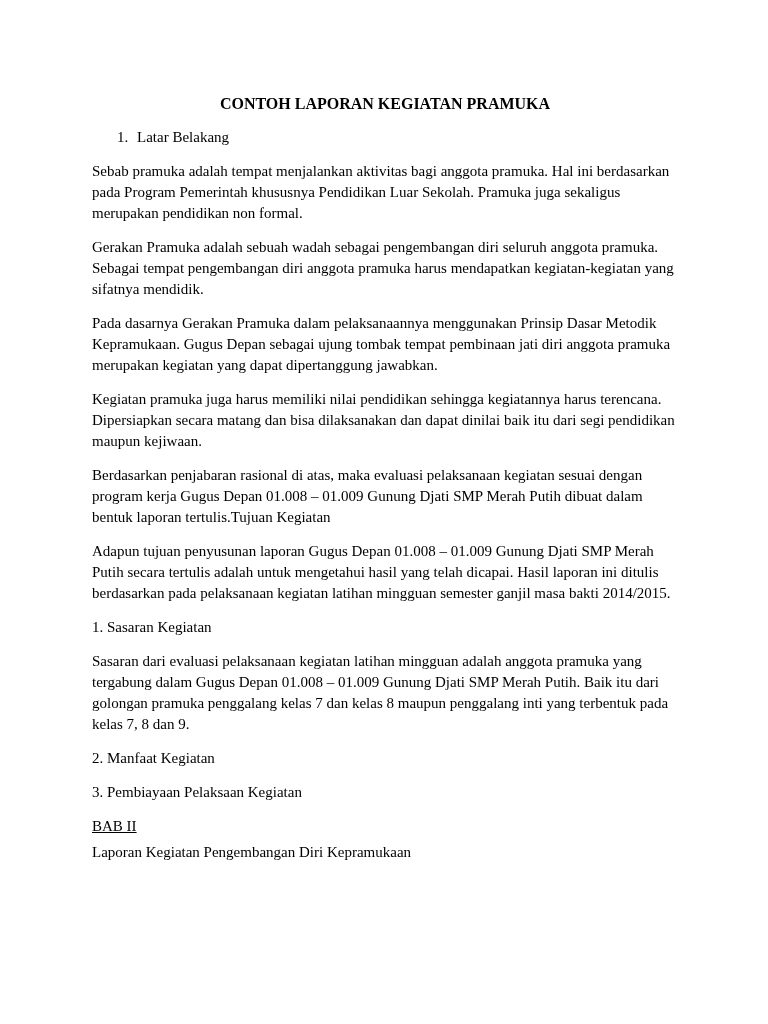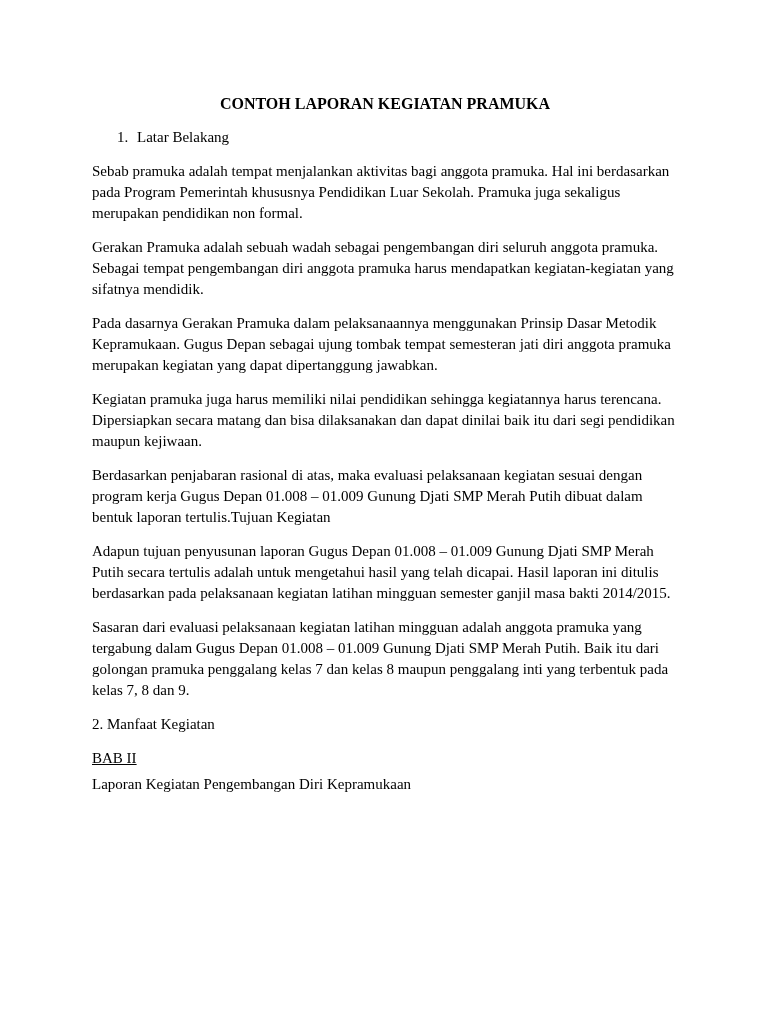--- a/index.html
+++ b/index.html
@@ -57,33 +57,35 @@
   <h1 class="doc-title">CONTOH LAPORAN KEGIATAN PRAMUKA</h1>
 
   <div class="numbered-list-item">
     <span class="list-num">1.</span><span>Latar Belakang</span>
   </div>
 
   <p class="body-para">Sebab pramuka adalah tempat menjalankan aktivitas bagi anggota pramuka. Hal ini berdasarkan pada Program Pemerintah khususnya Pendidikan Luar Sekolah. Pramuka juga sekaligus merupakan pendidikan non formal.</p>
 
   <p class="body-para">Gerakan Pramuka adalah sebuah wadah sebagai pengembangan diri seluruh anggota pramuka. Sebagai tempat pengembangan diri anggota pramuka harus mendapatkan kegiatan-kegiatan yang sifatnya mendidik.</p>
 
-  <p class="body-para">Pada dasarnya Gerakan Pramuka dalam pelaksanaannya menggunakan Prinsip Dasar Metodik Kepramukaan. Gugus Depan sebagai ujung tombak tempat semesteran jati diri anggota pramuka merupakan kegiatan yang dapat dipertanggung jawabkan.</p>
+  <p class="body-para">Pada dasarnya Gerakan Pramuka dalam pelaksanaannya menggunakan Prinsip Dasar Metodik Kepramukaan. Gugus Depan sebagai ujung tombak tempat pembinaan jati diri anggota pramuka merupakan kegiatan yang dapat dipertanggung jawabkan.</p>
 
   <p class="body-para">Kegiatan pramuka juga harus memiliki nilai pendidikan sehingga kegiatannya harus terencana. Dipersiapkan secara matang dan bisa dilaksanakan dan dapat dinilai baik itu dari segi pendidikan maupun kejiwaan.</p>
 
   <p class="body-para">Berdasarkan penjabaran rasional di atas, maka evaluasi pelaksanaan kegiatan sesuai dengan program kerja Gugus Depan 01.008 – 01.009 Gunung Djati SMP Merah Putih dibuat dalam bentuk laporan tertulis.Tujuan Kegiatan</p>
 
   <p class="body-para">Adapun tujuan penyusunan laporan Gugus Depan 01.008 – 01.009 Gunung Djati SMP Merah Putih secara tertulis adalah untuk mengetahui hasil yang telah dicapai. Hasil laporan ini ditulis berdasarkan pada pelaksanaan kegiatan latihan mingguan semester ganjil masa bakti 2014/2015.</p>
 
+  <p class="sub-heading">1. Sasaran Kegiatan</p>
 
   <p class="body-para">Sasaran dari evaluasi pelaksanaan kegiatan latihan mingguan adalah anggota pramuka yang tergabung dalam Gugus Depan 01.008 – 01.009 Gunung Djati SMP Merah Putih. Baik itu dari golongan pramuka penggalang kelas 7 dan kelas 8 maupun penggalang inti yang terbentuk pada kelas 7, 8 dan 9.</p>
 
   <p class="sub-heading">2. Manfaat Kegiatan</p>
 
 
+  <p class="sub-heading">3. Pembiayaan Pelaksaan Kegiatan</p>
 
 
   <p class="chapter-label">BAB II</p>
 
   <p class="chapter-subtitle">Laporan Kegiatan Pengembangan Diri Kepramukaan</p>
 
 </div>
 
 </body></html>

